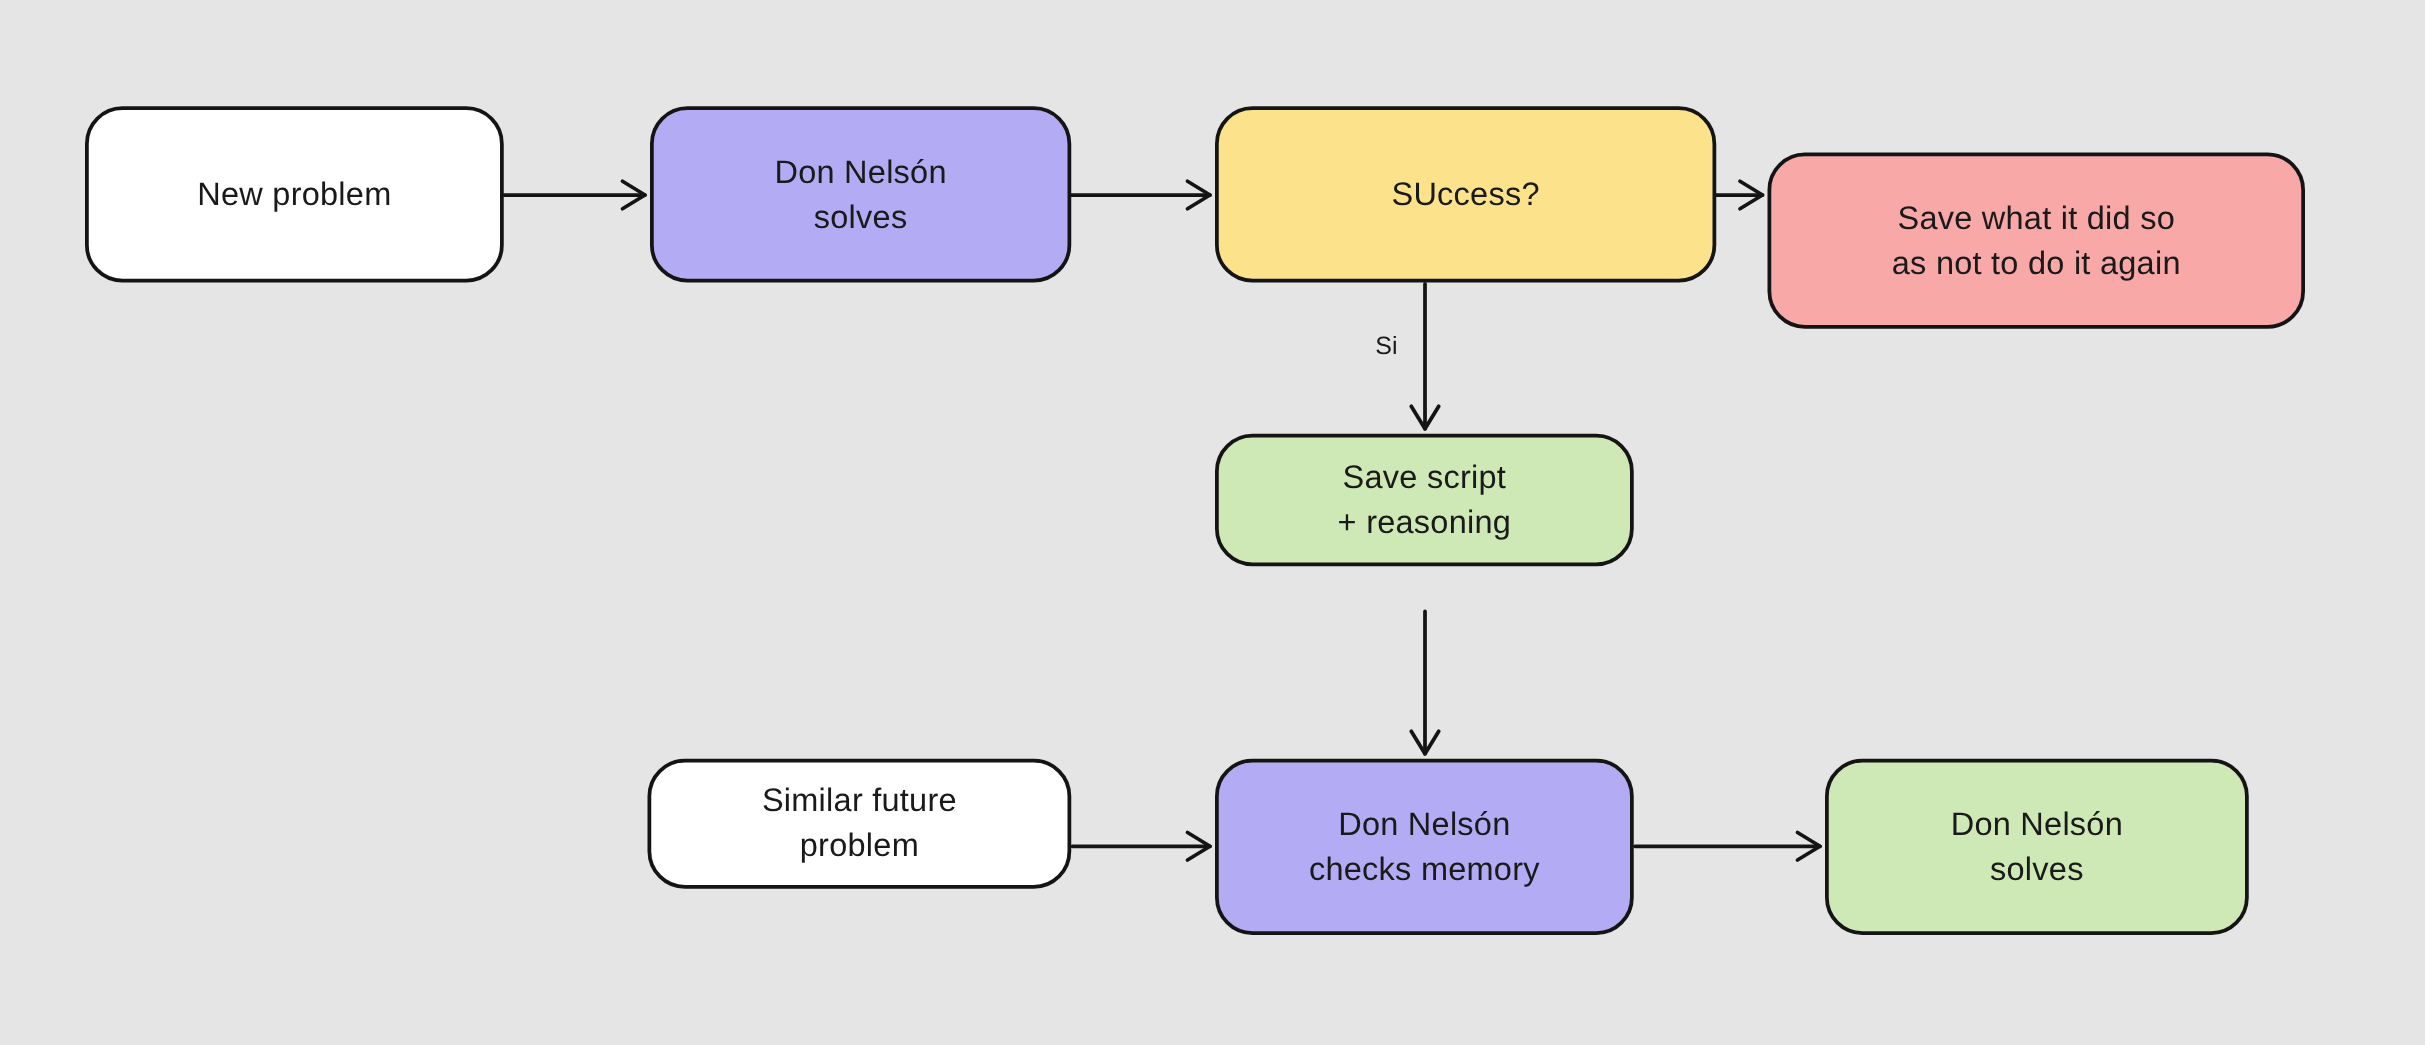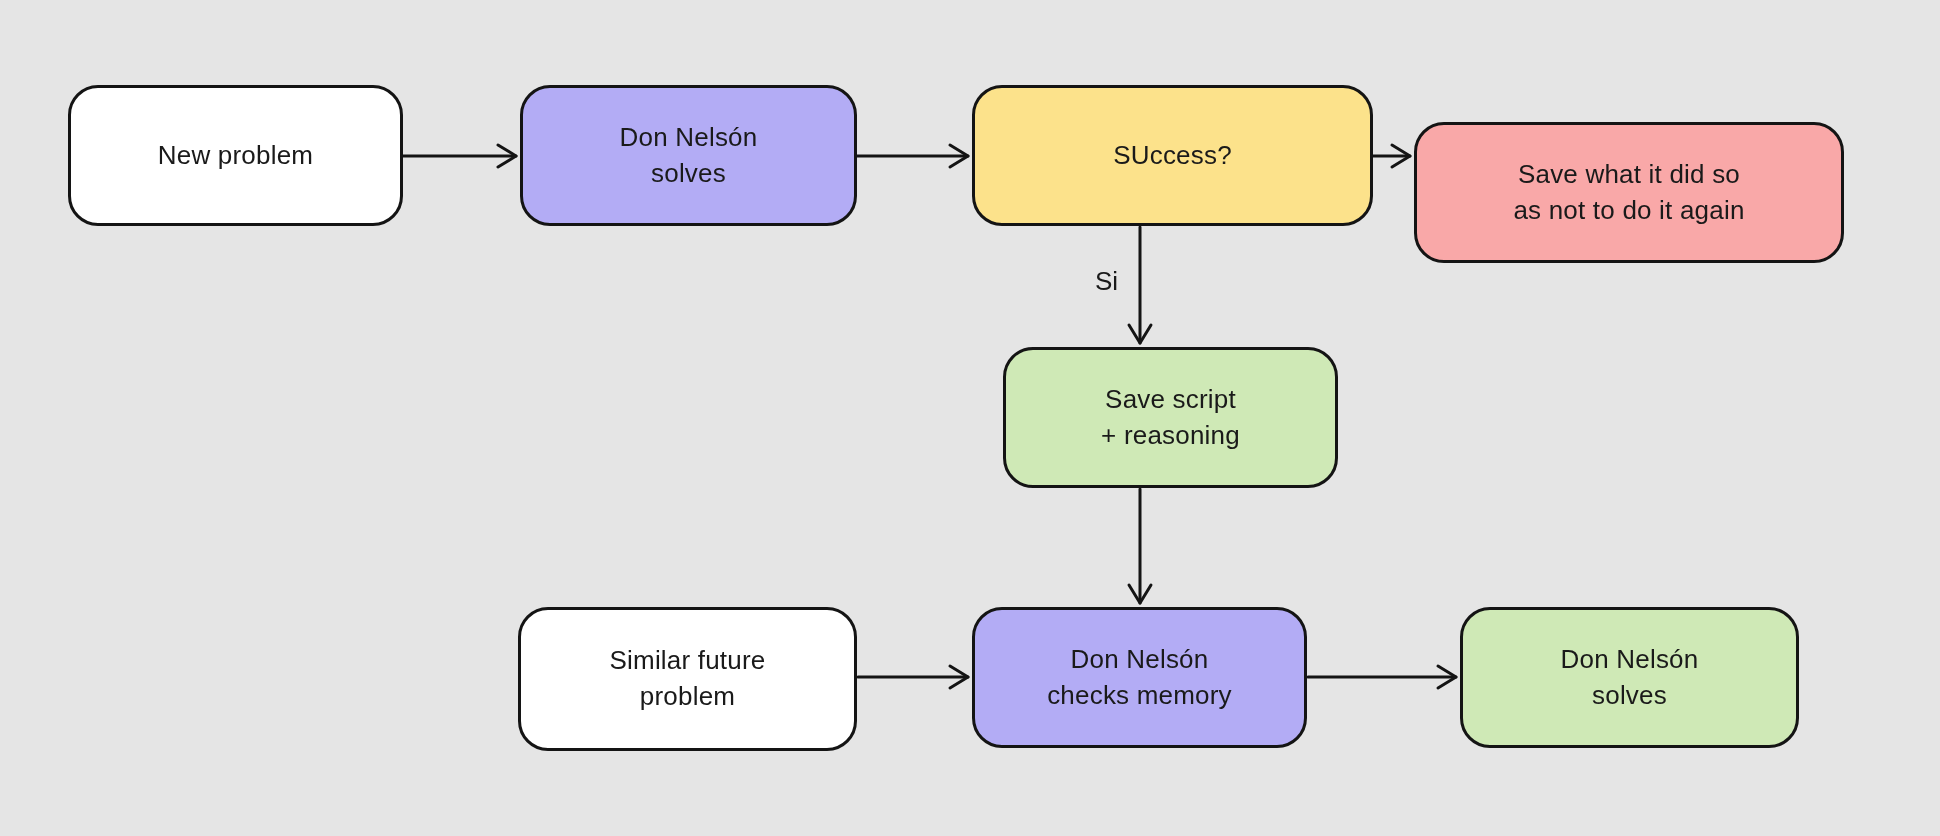--- a/index.html
+++ b/index.html
@@ -29,21 +29,21 @@
   }
   .edges-svg {
     position: absolute;
     left: 0; top: 0;
     width: 1940px;
     height: 836px;
     pointer-events: none;
   }
   .edge-label {
     position: absolute;
-    font-size: 26px;
+    font-size: 20px;
     color: #1a1a1a;
     text-align: right;
   }
 </style>
 </head>
 <body>
 
 <div class="canvas">
   <svg class="edges-svg" id="edges" viewBox="0 0 1940 836" xmlns="http://www.w3.org/2000/svg">
       <g>
@@ -75,23 +75,23 @@
         <polyline points="1438,666 1456,677 1438,688" fill="none" stroke="#141414" stroke-width="3" stroke-linecap="round" stroke-linejoin="round"></polyline>
       </g>
     </svg>
   <div id="nodes">
       <div class="node" style="left: 68px; top: 85px; width: 335px; height: 141px; background: rgb(255, 255, 255); border-color: rgb(20, 20, 20); color: rgb(26, 26, 26);">New problem</div>
       <div class="node" style="left: 520px; top: 85px; width: 337px; height: 141px; background: rgb(179, 172, 245); border-color: rgb(20, 20, 20); color: rgb(26, 26, 26);">Don Nelsón
 solves</div>
       <div class="node" style="left: 972px; top: 85px; width: 401px; height: 141px; background: rgb(252, 226, 139); border-color: rgb(20, 20, 20); color: rgb(26, 26, 26);">SUccess?</div>
       <div class="node" style="left: 1414px; top: 85px; width: 430px; height: 141px; background: rgb(249, 168, 168); border-color: rgb(20, 20, 20); color: rgb(26, 26, 26); margin-top: 37px;">Save what it did so
 as not to do it again</div>
-      <div class="node" style="left: 972px; top: 347px; width: 335px; height: 141px; background: rgb(207, 233, 182); border-color: rgb(20, 20, 20); color: rgb(26, 26, 26); margin-left: 31px;">Save script
+      <div class="node" style="left: 972px; top: 347px; width: 335px; height: 106px; background: rgb(207, 233, 182); border-color: rgb(20, 20, 20); color: rgb(26, 26, 26);">Save script
 + reasoning</div>
-      <div class="node" style="left: 518px; top: 607px; width: 339px; height: 144px; background: rgb(255, 255, 255); border-color: rgb(20, 20, 20); color: rgb(26, 26, 26);">Similar future
+      <div class="node" style="left: 518px; top: 607px; width: 339px; height: 104px; background: rgb(255, 255, 255); border-color: rgb(20, 20, 20); color: rgb(26, 26, 26);">Similar future
 problem</div>
       <div class="node" style="left: 972px; top: 607px; width: 335px; height: 141px; background: rgb(179, 172, 245); border-color: rgb(20, 20, 20); color: rgb(26, 26, 26);">Don Nelsón
 checks memory</div>
       <div class="node" style="left: 1460px; top: 607px; width: 339px; height: 141px; background: rgb(207, 233, 182); border-color: rgb(20, 20, 20); color: rgb(26, 26, 26);">Don Nelsón
 solves</div>
     </div>
   <div class="edge-label" style="left:1068px; top:266px; width:50px;">Si</div>
 </div>
 
 </body></html>

